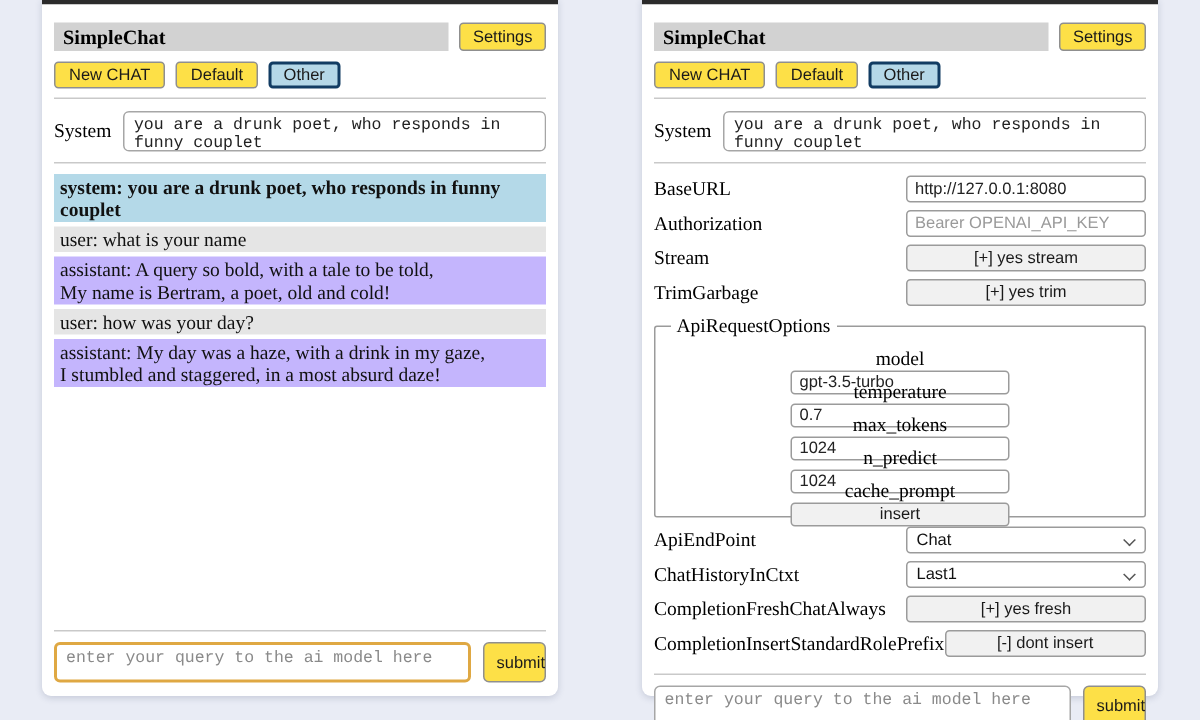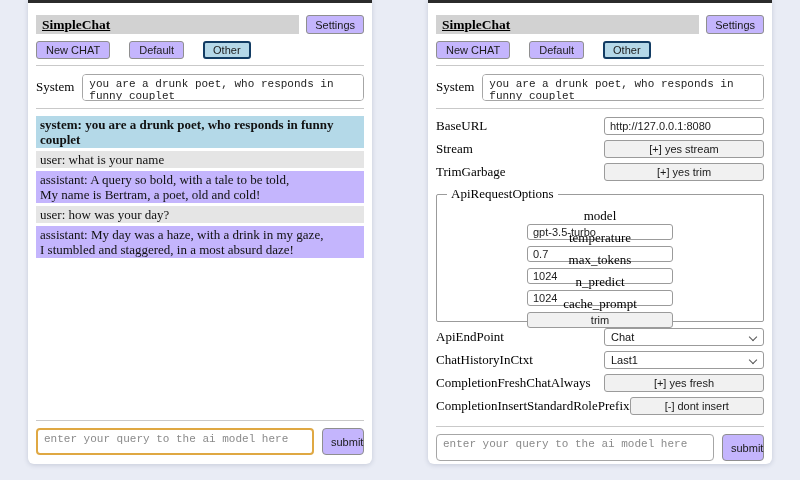--- a/index.html
+++ b/index.html
@@ -18,35 +18,35 @@
     border-radius:0 0 6px 6px;
     box-shadow:0 1px 5px rgba(40,50,90,0.18);
     padding:10px 8px 9px;
     display:flex; flex-direction:column;
   }
   
   .hdr { display:flex; align-items:center; margin:2px 0 0; }
   .titlebar {
     flex:1; background:#d2d2d2; color:#000;
     font-weight:bold; font-size:13.5px;
-    padding:2px 6px; height:19px; line-height:15px;text-decoration:underline;
+    padding:2px 6px; height:19px; line-height:15px;
   }
   button, .btn {
     font-family:"Liberation Sans", sans-serif;
     font-size:11px; color:#1a1a1a;
-    background:#c4b5fd;
+    background:#fde047;
     border:1px solid #8f8f8f;
     border-radius:3px;
     padding:2px 8px;
     cursor:pointer;
     text-align:center;
   }
   .settings-btn { margin-left:7px; height:19px; }
   
-  .toolbar { display:flex; gap:19px; margin-top:7px; }
+  .toolbar { display:flex; gap:7px; margin-top:7px; }
   .toolbar button { padding:2px 9px; height:18px; }
   .toolbar button.active {
     background:#b5d8e8;
     border:2px solid #123c63;
     padding:1px 8px;
   }
   hr.rule { border:none; border-top:1px solid #c9c9c9; margin:6px 0; }
   
   .sysrow { display:flex; align-items:flex-start; margin:2px 0 1px; }
   .sysrow .lbl { font-size:13px; padding-top:5px; }
@@ -169,20 +169,24 @@
   </div>
 
   <hr class="rule">
 
   <div class="settings-body">
     <div class="srow">
       <span class="lbl">BaseURL</span>
       <input class="ctl" value="http://127.0.0.1:8080" style="">
     </div>
     <div class="srow">
+      <span class="lbl">Authorization</span>
+      <input class="ctl" placeholder="Bearer OPENAI_API_KEY" style="">
+    </div>
+    <div class="srow">
       <span class="lbl">Stream</span>
       <button class="ctl">[+] yes stream</button>
     </div>
     <div class="srow">
       <span class="lbl">TrimGarbage</span>
       <button class="ctl">[+] yes trim</button>
     </div>
 
     <fieldset class="apiopts">
       <legend>ApiRequestOptions</legend>
@@ -197,21 +201,21 @@
       <div class="srow">
         <span class="lbl">max_tokens</span>
         <input class="ctl" value="1024" style="">
       </div>
       <div class="srow">
         <span class="lbl">n_predict</span>
         <input class="ctl" value="1024" style="">
       </div>
       <div class="srow">
         <span class="lbl">cache_prompt</span>
-        <button class="ctl">trim</button>
+        <button class="ctl">insert</button>
       </div>
     </fieldset>
 
     <div class="srow">
       <span class="lbl">ApiEndPoint</span>
       <div class="selectbox">
         <span>Chat</span>
         <span class="chev"></span>
       </div>
     </div>

